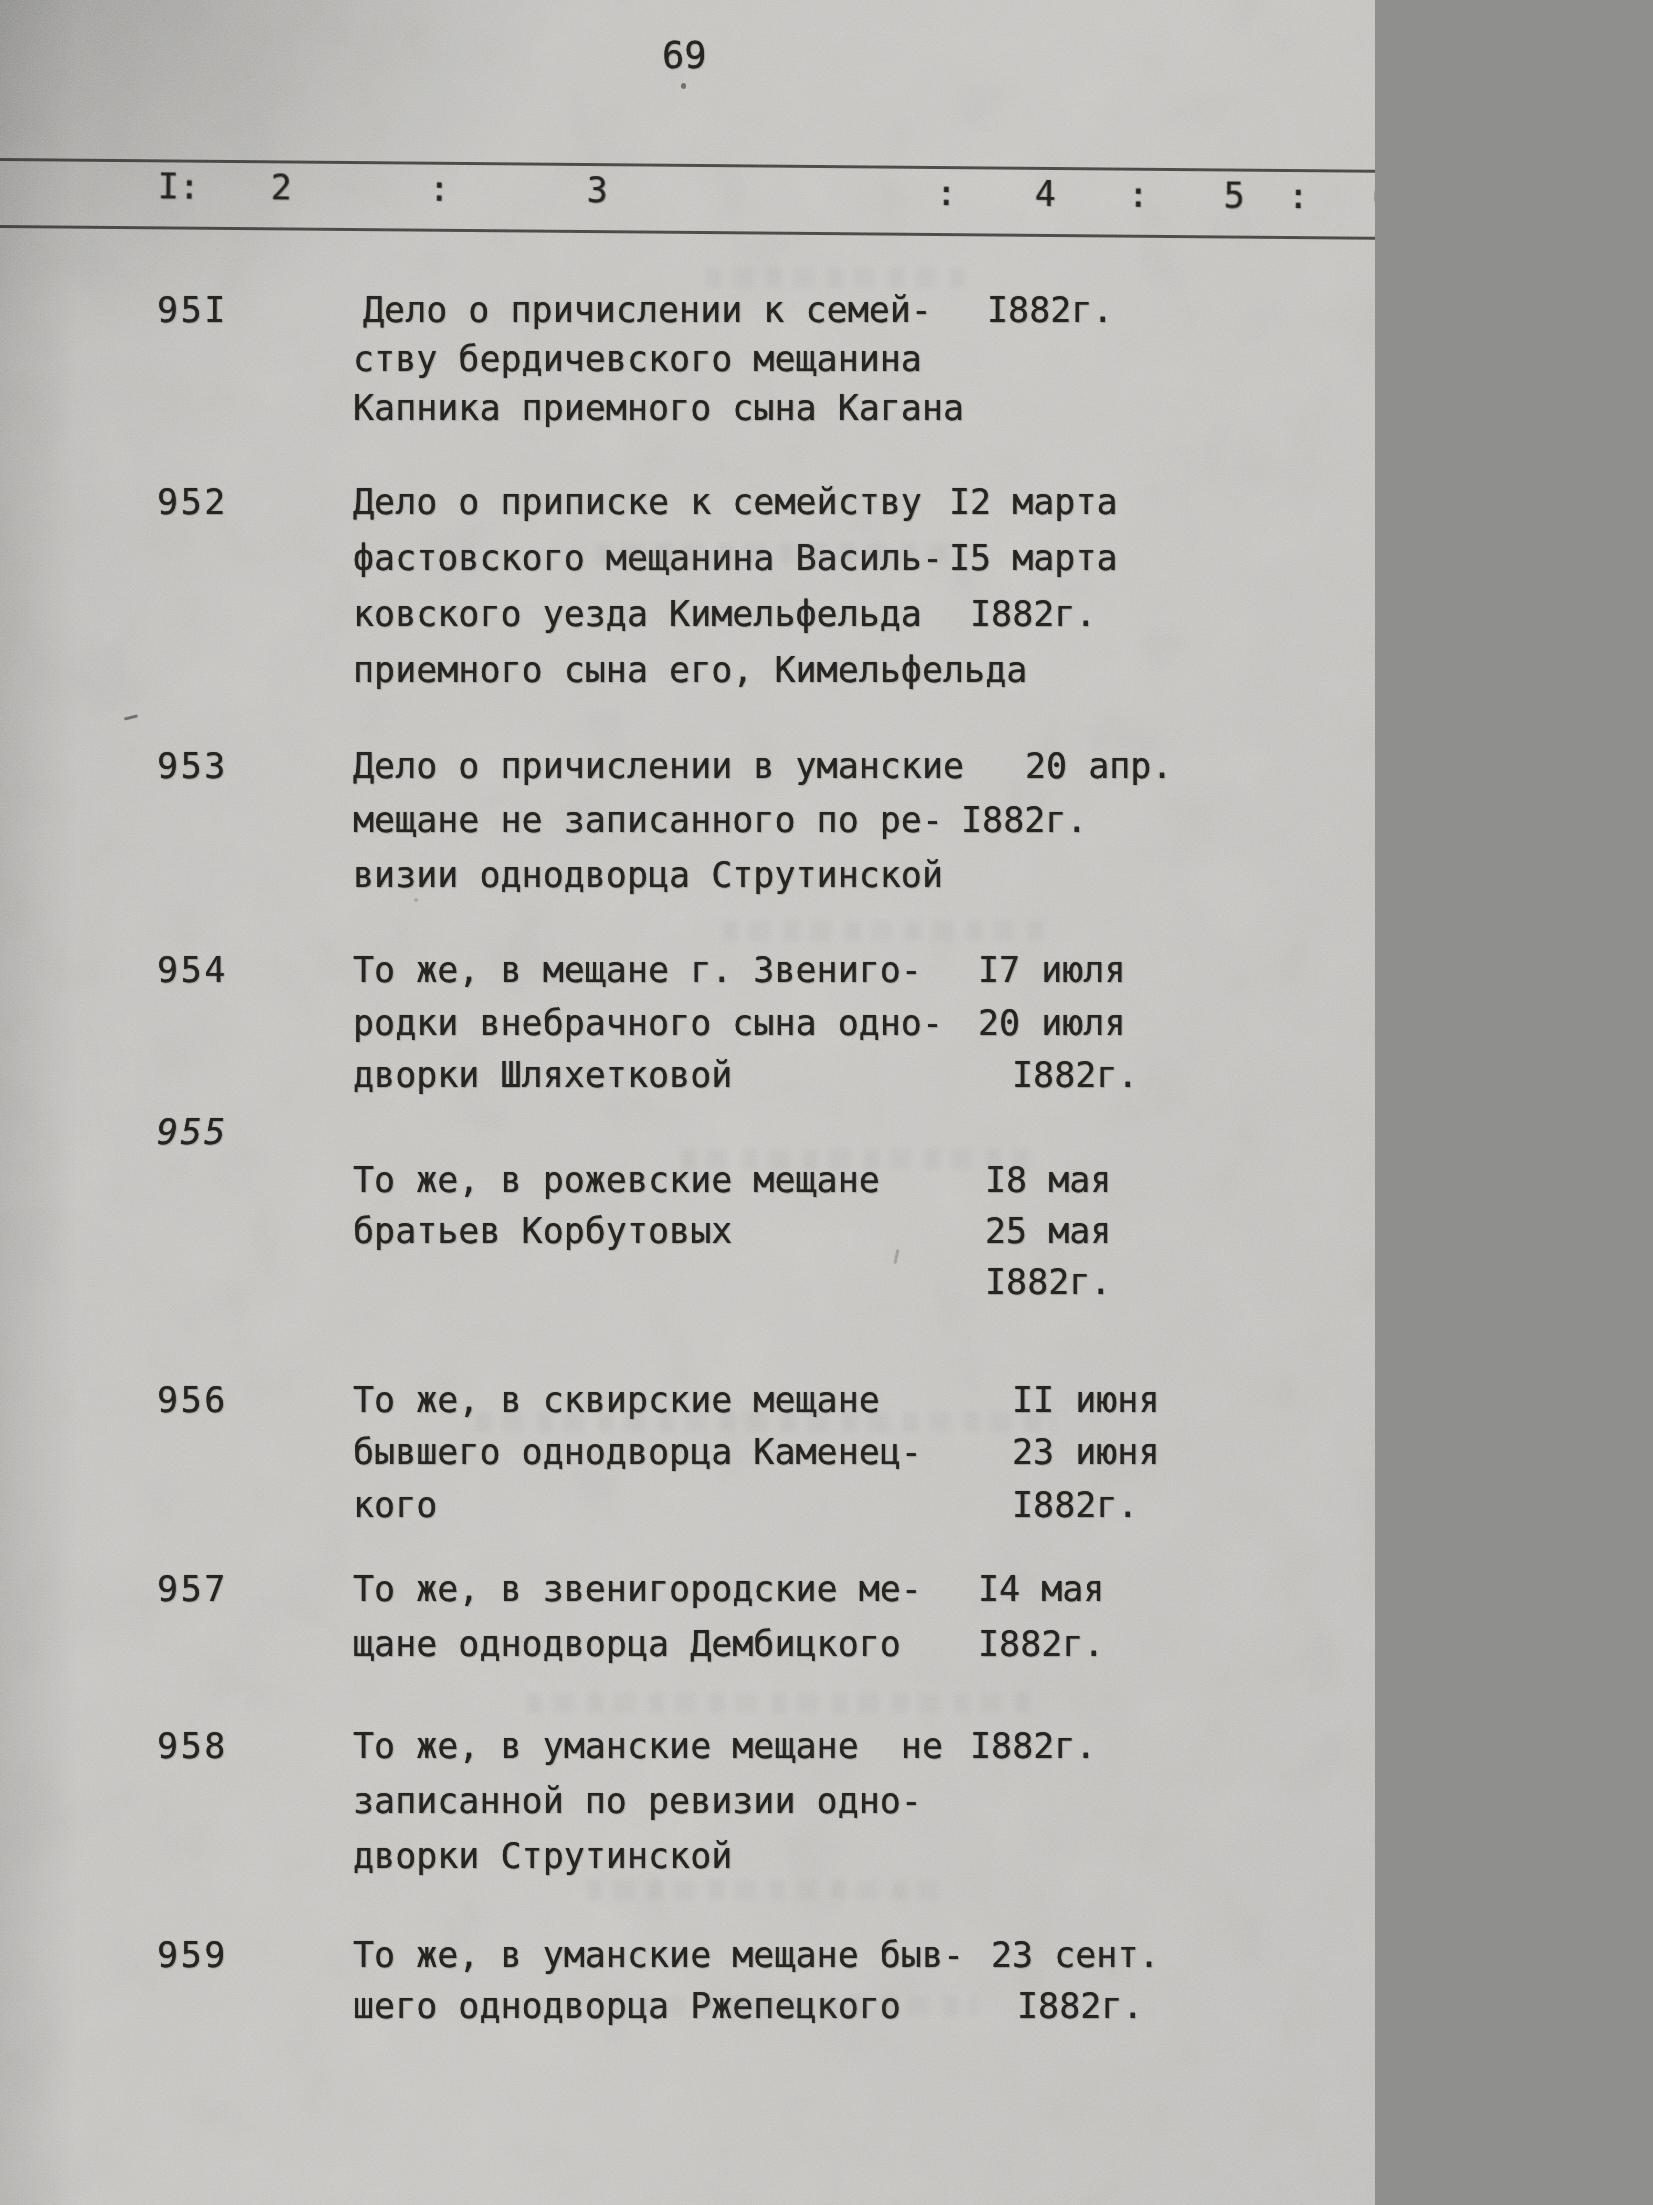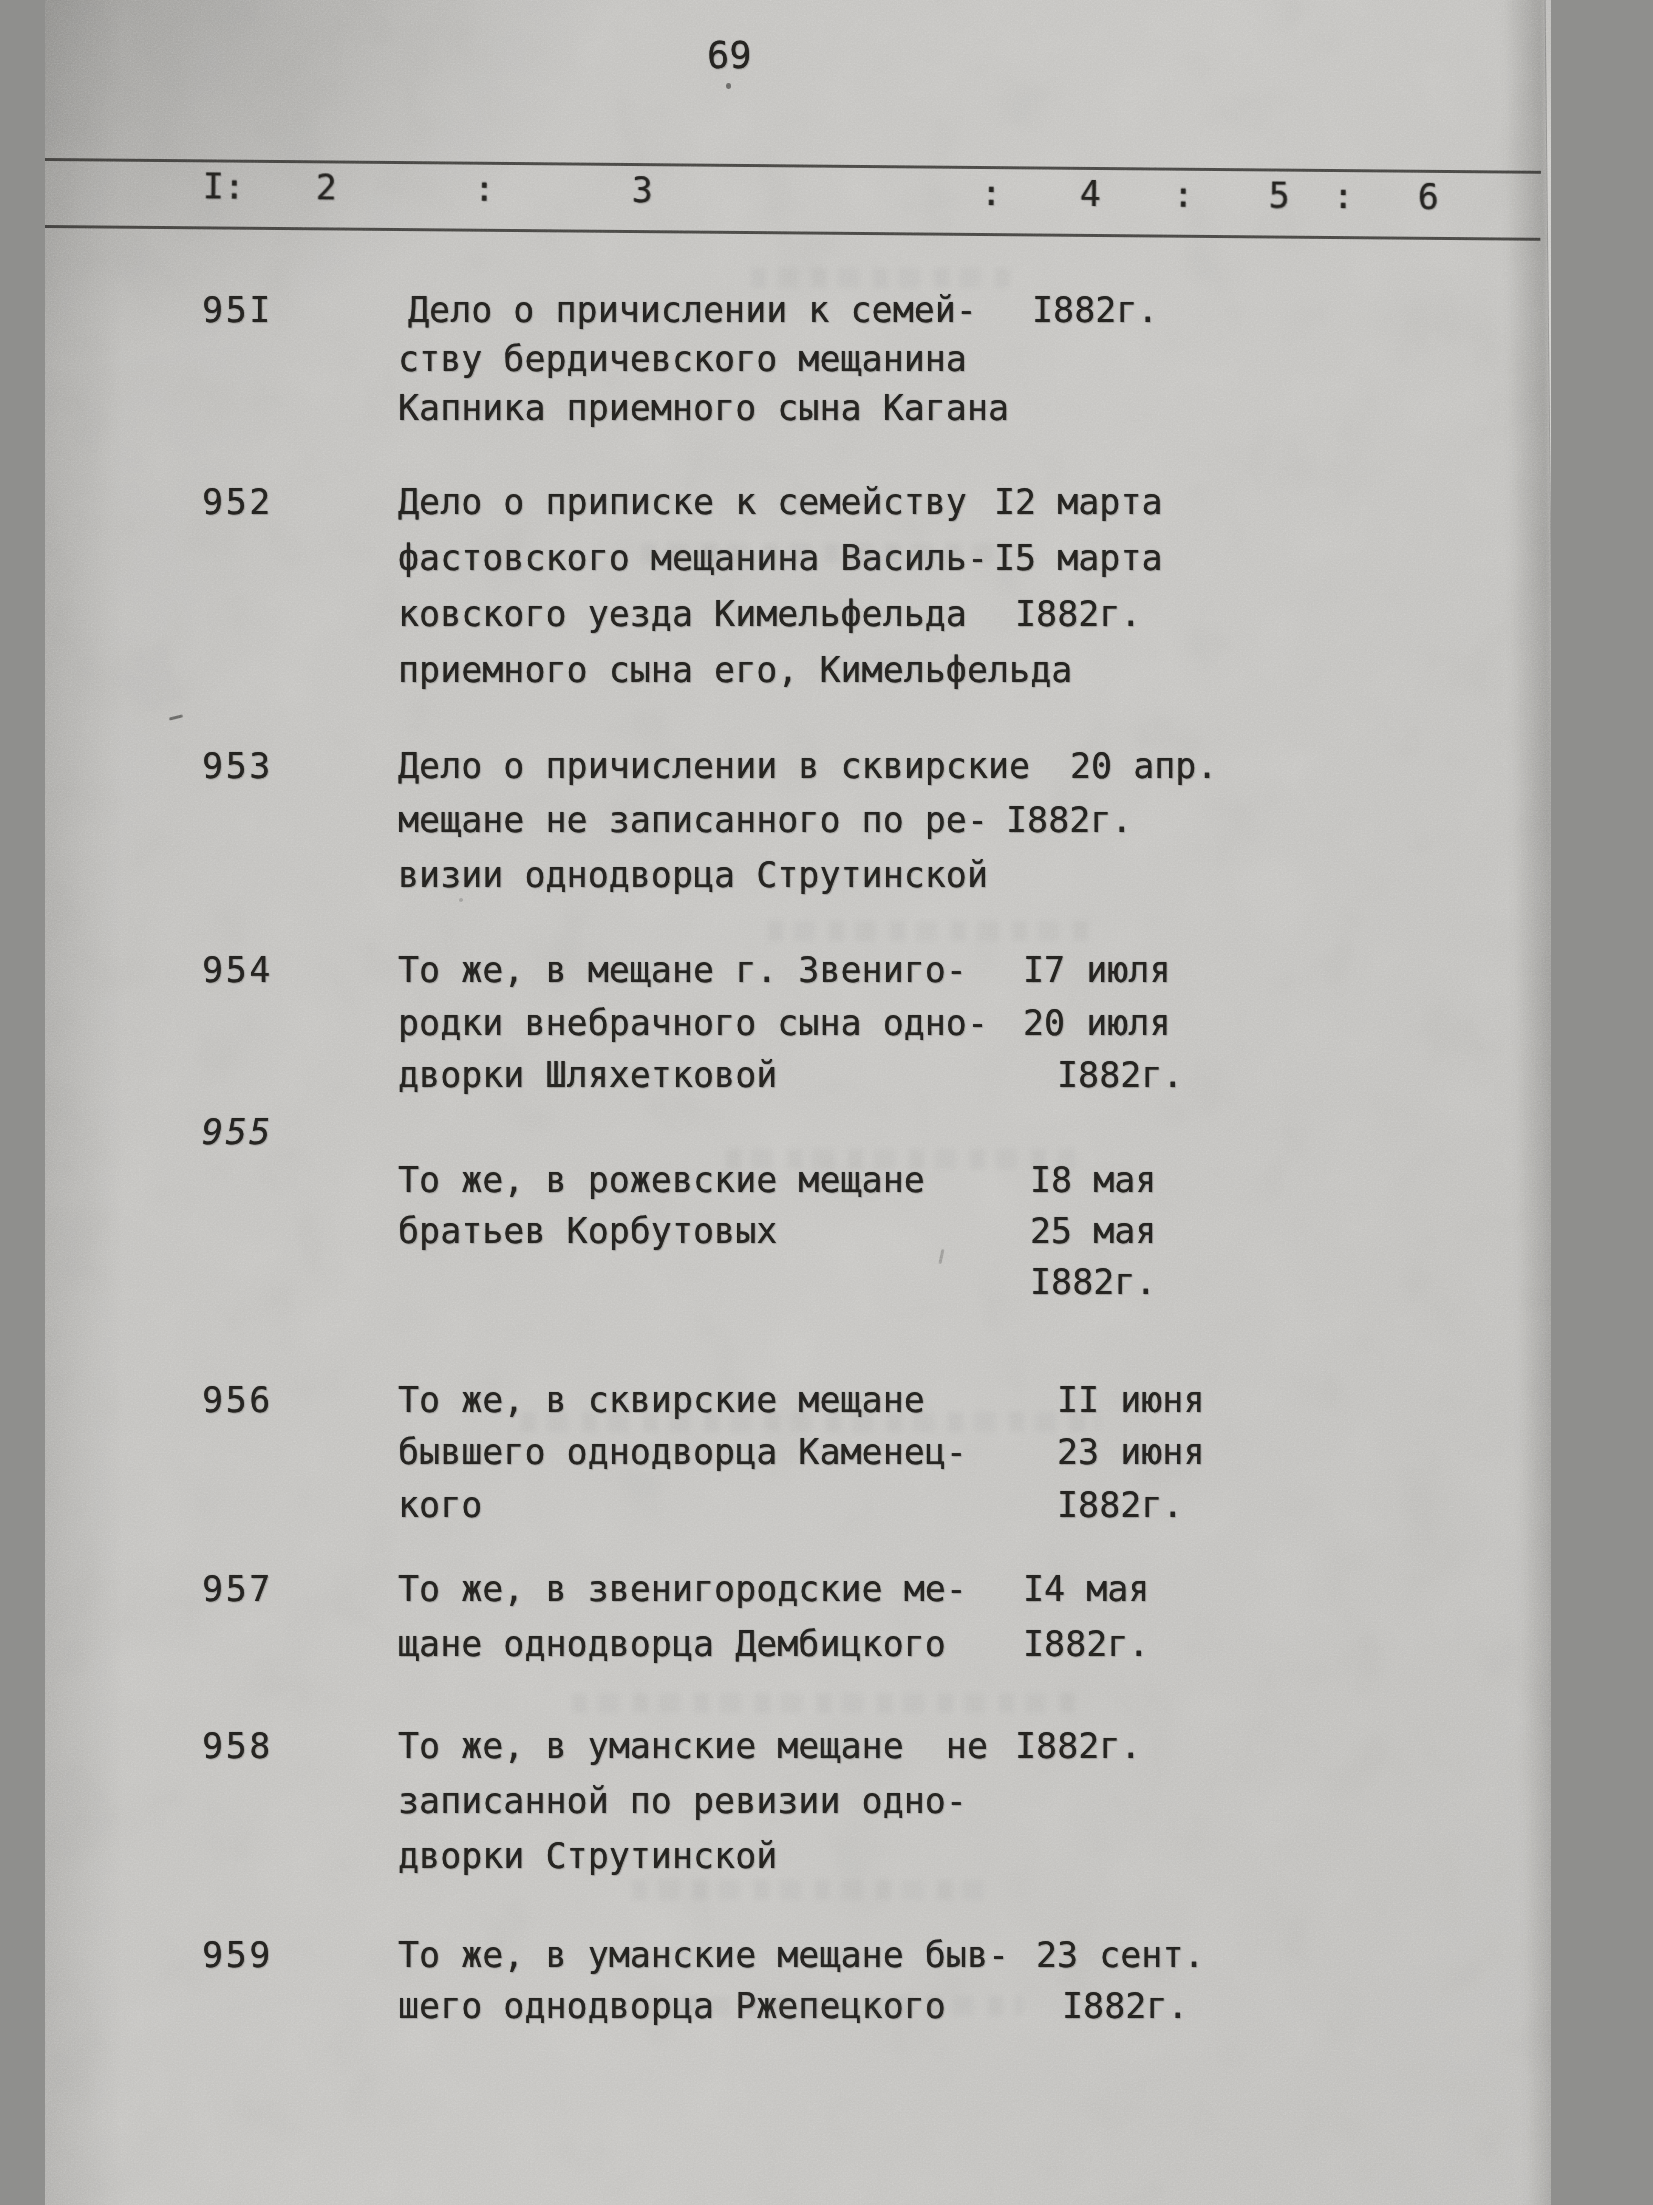--- a/index.html
+++ b/index.html
@@ -1,27 +1,26 @@
 <!DOCTYPE html>
 <html style="font-size:13.6px"><head>
 <meta charset="utf-8">
 <style>
   html,body{margin:0;padding:0;background:#8f8f8d;}
   #page{
     position:relative;
-    width:1506px;height:2205px;
+    width:1375px;height:2205px;
     overflow:hidden;
     background:
       radial-gradient(1063px 723px at -4% -3%, rgba(52,52,50,.26), rgba(52,52,50,0) 60%),
       radial-gradient(766px 510px at 30% 130%, rgba(70,70,68,.10), rgba(70,70,68,0) 65%),
       linear-gradient(90deg, rgba(70,70,68,.14), rgba(70,70,68,0) 77px),
       linear-gradient(105deg, #bcbbb8 0%, #c6c5c2 20%, #c9c8c5 55%, #c2c1be 100%);
     font-family:"DejaVu Sans Mono","Liberation Mono",monospace;
     color:#23221f;
-    margin-left:45px;
   }
   
   .next-page{
     position:absolute;top:-51px;left:1499px;width:306px;height:2348px;
     transform:rotate(-0.6deg);transform-origin:0 0;
     background:
       radial-gradient(596px 383px at 55% 1%, rgba(58,58,56,.22), rgba(58,58,56,0) 62%),
       linear-gradient(90deg,#d3d2cf 0px,#d0cfcc 51px,#c9c8c5 170px,#c6c5c2 100%);
     border-left:1.7px solid rgba(92,92,90,.45);
   }
@@ -105,21 +104,21 @@
         <span class="txt" style="left: 353px; top: 485px;">Дело о приписке к семейству</span>
         <span class="txt" style="left: 353px; top: 541px;">фастовского мещанина Василь-</span>
         <span class="txt" style="left: 353px; top: 597px;">ковского уезда Кимельфельда</span>
         <span class="txt" style="left: 353px; top: 653px;">приемного сына его, Кимельфельда</span>
         <span class="txt" style="left: 949px; top: 485px;">I2 марта</span>
         <span class="txt" style="left: 949px; top: 541px;">I5 марта</span>
         <span class="txt" style="left: 970px; top: 597px;">I882г.</span>
       </div>
       <div>
         <span class="txt num" style="left: 157px; top: 749px;">953</span>
-        <span class="txt" style="left: 353px; top: 749px;">Дело о причислении в сквирские</span>
+        <span class="txt" style="left: 353px; top: 749px;">Дело о причислении в уманские</span>
         <span class="txt" style="left: 353px; top: 803px;">мещане не записанного по ре-</span>
         <span class="txt" style="left: 353px; top: 858px;">визии однодворца Струтинской</span>
         <span class="txt" style="left: 1025px; top: 749px;">20 апр.</span>
         <span class="txt" style="left: 961px; top: 803px;">I882г.</span>
       </div>
       <div>
         <span class="txt num" style="left: 157px; top: 953px;">954</span>
         <span class="txt" style="left: 353px; top: 953px;">То же, в мещане г. Звениго-</span>
         <span class="txt" style="left: 353px; top: 1006px;">родки внебрачного сына одно-</span>
         <span class="txt" style="left: 353px; top: 1058px;">дворки Шляхетковой</span>

